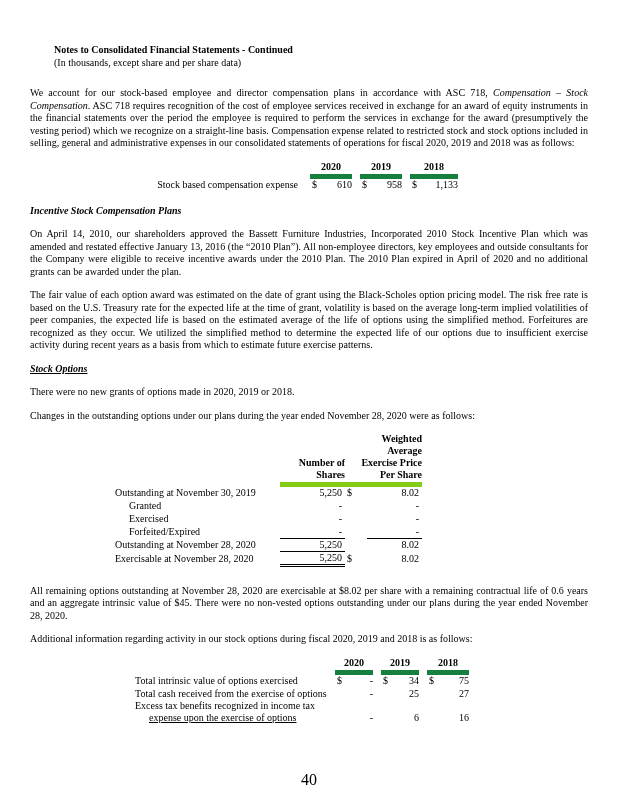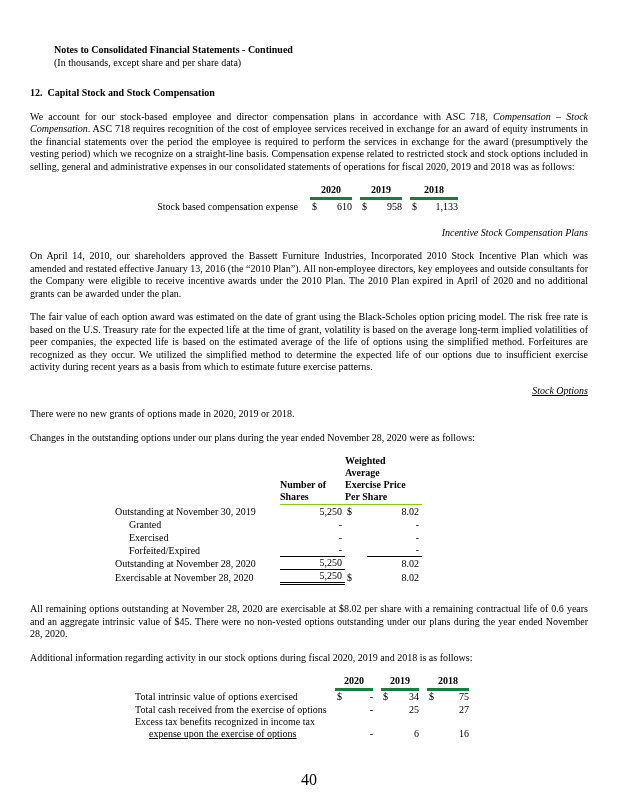--- a/index.html
+++ b/index.html
@@ -13,34 +13,34 @@
     width: 618px; height: 800px;
     box-sizing: border-box;
     padding: 44px 30px 0 30px;
     background: #fff;
     font-size: 10px;
     line-height: 12.5px;
     overflow: hidden;
   }
   .b { font-weight: bold; }
   .i { font-style: italic; }
-  .bi { font-weight: normal; font-style: italic; text-align: right; }
+  .bi { font-weight: bold; font-style: italic; }
   .u { text-decoration: underline; }
   .doc-header { margin-left: 24px; margin-bottom: 18px; }
   .sec-heading { font-weight: bold; margin: 0 0 11px 0; }
   .para { text-align: justify; margin: 0 0 11px 0; }
   .h-gap { margin: 2px 0 11px 0; }
 
   table { border-collapse: collapse; table-layout: fixed; font-size: 10px; line-height: 12px; }
   td, th { padding: 0; vertical-align: bottom; font-weight: normal; }
   th { font-weight: bold; }
   .num { text-align: right; }
   .cur { text-align: left; padding-left: 2px; }
-  .yr { font-weight: bold; text-align: center; border-bottom: 3px solid #15803d; padding-bottom: 1px; }
-  .colhead { text-align: left; border-bottom: 1px solid #84cc16; padding-bottom: 1px; vertical-align: bottom; }
+  .yr { font-weight: bold; text-align: center; border-bottom: 5px solid #15803d; padding-bottom: 1px; }
+  .colhead { text-align: right; border-bottom: 5px solid #84cc16; padding-bottom: 1px; vertical-align: bottom; }
   .rb { border-bottom: 1px solid #000; }
   .db { border-bottom: 3px double #000; }
 
   .t1 { margin: 2px 0 14px 115px; }
   .t1 .lbl-r { text-align: right; padding-right: 12px; white-space: nowrap; }
   .t1 thead tr, .t1 tbody tr { height: 14px; }
 
   .t2 { margin: 4px 0 18px 85px; }
   .t2 .lbl { text-align: left; white-space: nowrap; }
   .t2 .ind { padding-left: 14px; }
@@ -60,21 +60,20 @@
 </head>
 <body>
 
 <div class="sheet">
 
   <div class="doc-header">
     <div class="b">Notes to Consolidated Financial Statements - Continued</div>
     <div>(In thousands, except share and per share data)</div>
   </div>
 
-  <div class="sec-heading">12.&nbsp;&nbsp;Capital Stock and Stock Compensation</div>
 
   <p class="para"><span>We account for our stock-based employee and director compensation plans in accordance with ASC 718, </span><span class="i">Compensation – Stock Compensation</span><span>. ASC 718 requires recognition of the cost of employee services received in exchange for an award of equity instruments in the financial statements over the period the employee is required to perform the services in exchange for the award (presumptively the vesting period) which we recognize on a straight-line basis. Compensation expense related to restricted stock and stock options included in selling, general and administrative expenses in our consolidated statements of operations for fiscal 2020, 2019 and 2018 was as follows:</span></p>
 
   <table class="t1">
     <colgroup>
       <col style="width:165px">
         <col style="width:12px">
         <col style="width:30px">
         <col style="width:8px">
         <col style="width:12px">

